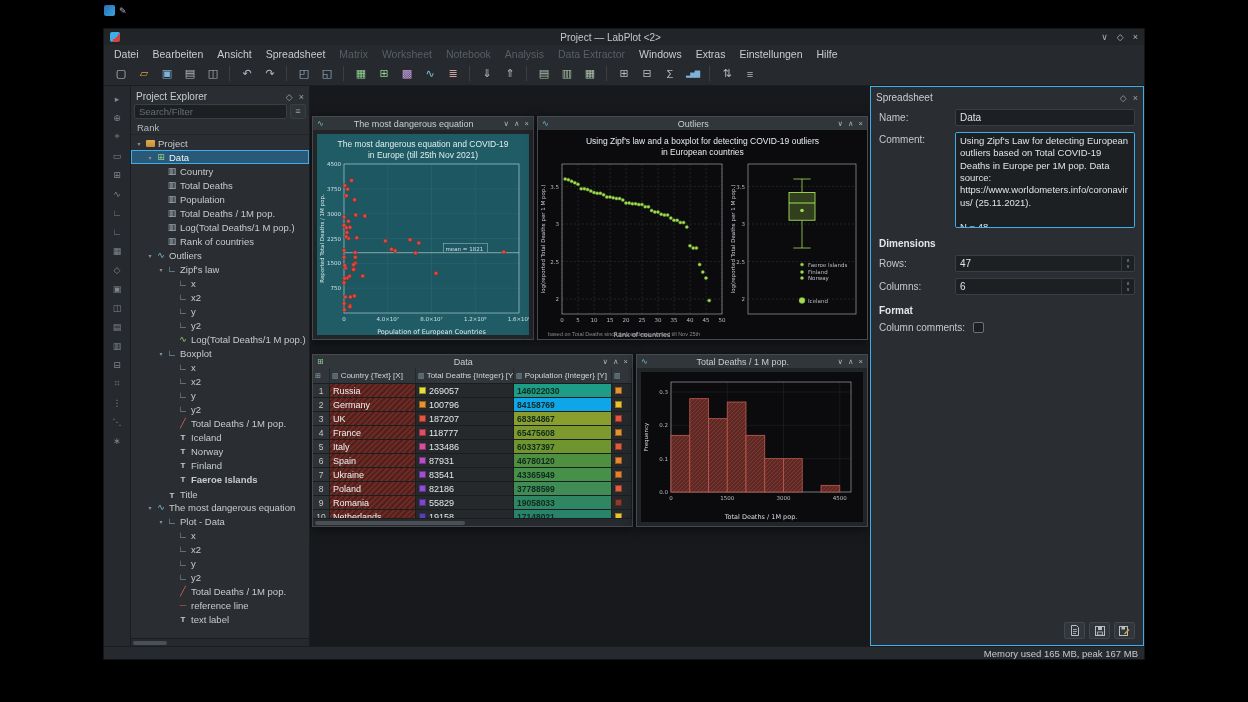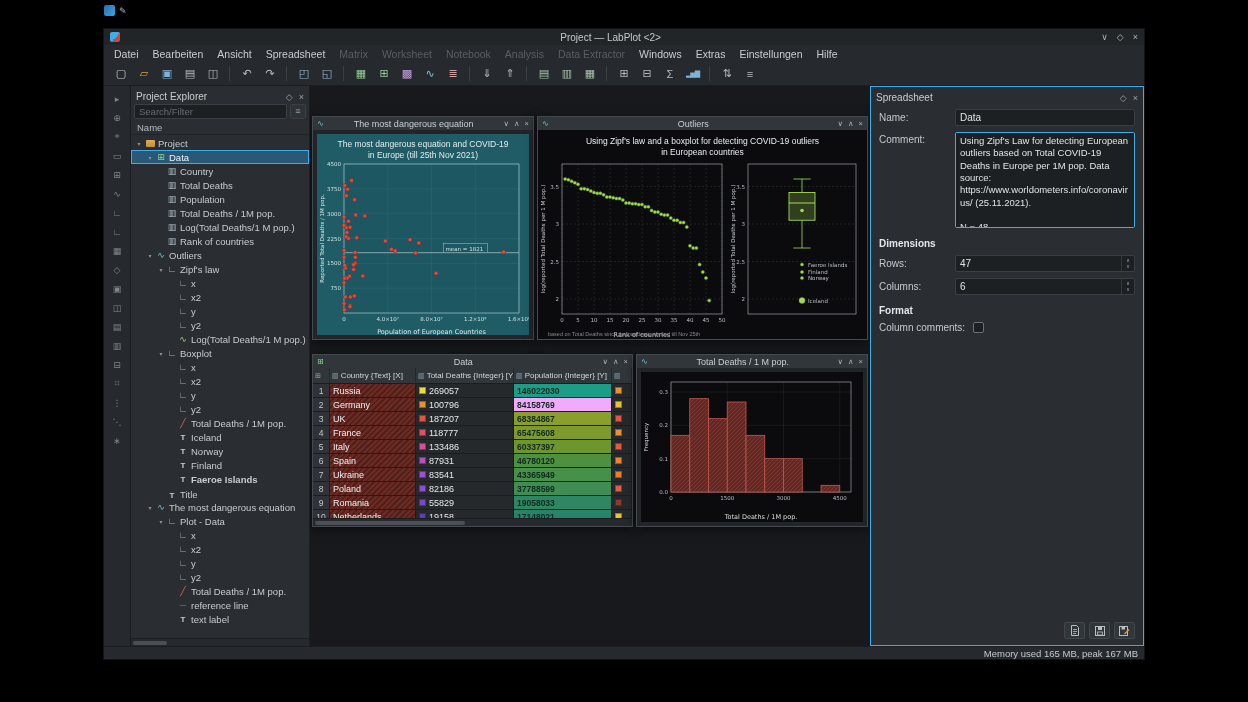--- a/index.html
+++ b/index.html
@@ -214,21 +214,21 @@
         <span class="dtitle">Project Explorer</span>
         <span class="dock-btns">
           <span>◇</span>
           <span>×</span>
         </span>
       </div>
       <div class="search-row">
         <input class="search-input" placeholder="Search/Filter" style="">
         <span class="filter-btn">≡</span>
       </div>
-      <div class="tree-colhead">Name</div>
+      <div class="tree-colhead">Rank</div>
       <div class="tree">
           <div class="tree-row" style="padding-left: 3px;">
             <span class="exp">▾</span>
             <span class="ti folder"></span>
             <span class="tlabel">Project</span>
           </div>
           <div class="tree-row selected" style="padding-left: 14px;">
             <span class="exp">▾</span>
             <span class="ti spreadsheet"></span>
             <span class="tlabel">Data</span>
@@ -677,21 +677,21 @@
                     <span class="sq" style="background: rgb(232, 147, 47);"></span>
                   </div>
                 </div>
                 <div class="srow">
                   <div class="cell c-num">2</div>
                   <div class="cell c-country">Germany</div>
                   <div class="cell c-dark">
                     <span class="sq" style="background: rgb(232, 147, 47);"></span>
                     <span>100796</span>
                   </div>
-                  <div class="cell c-pop" style="background: #f0abfc;">84158769</div>
+                  <div class="cell c-pop" style="background: #0ea5e9;">84158769</div>
                   <div class="cell c-dark">
                     <span class="sq" style="background: rgb(232, 194, 47);"></span>
                   </div>
                 </div>
                 <div class="srow">
                   <div class="cell c-num">3</div>
                   <div class="cell c-country">UK</div>
                   <div class="cell c-dark">
                     <span class="sq" style="background: rgb(228, 84, 63);"></span>
                     <span>187207</span>

